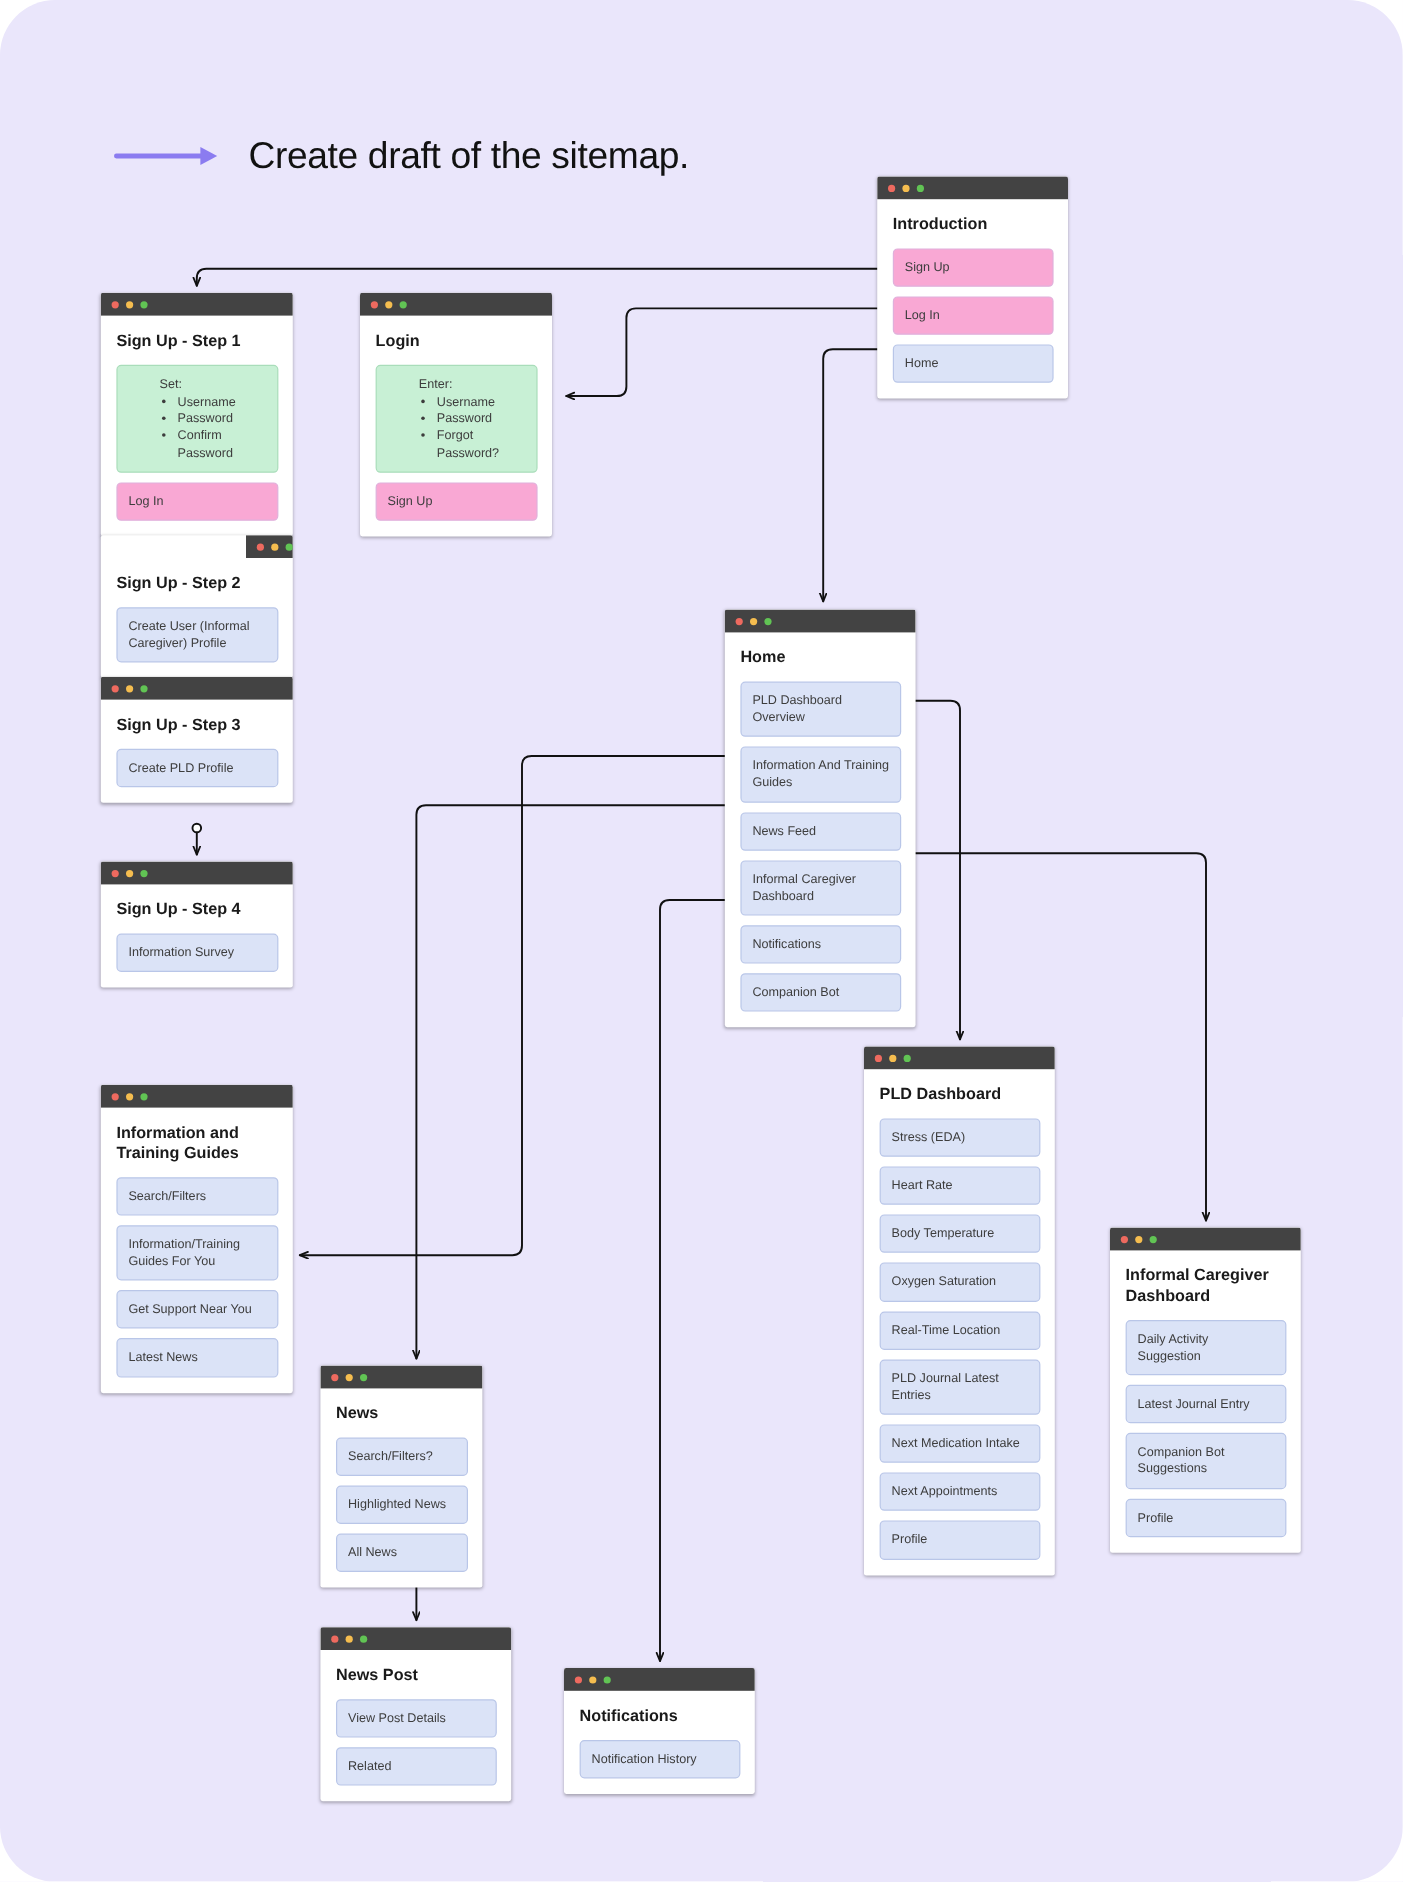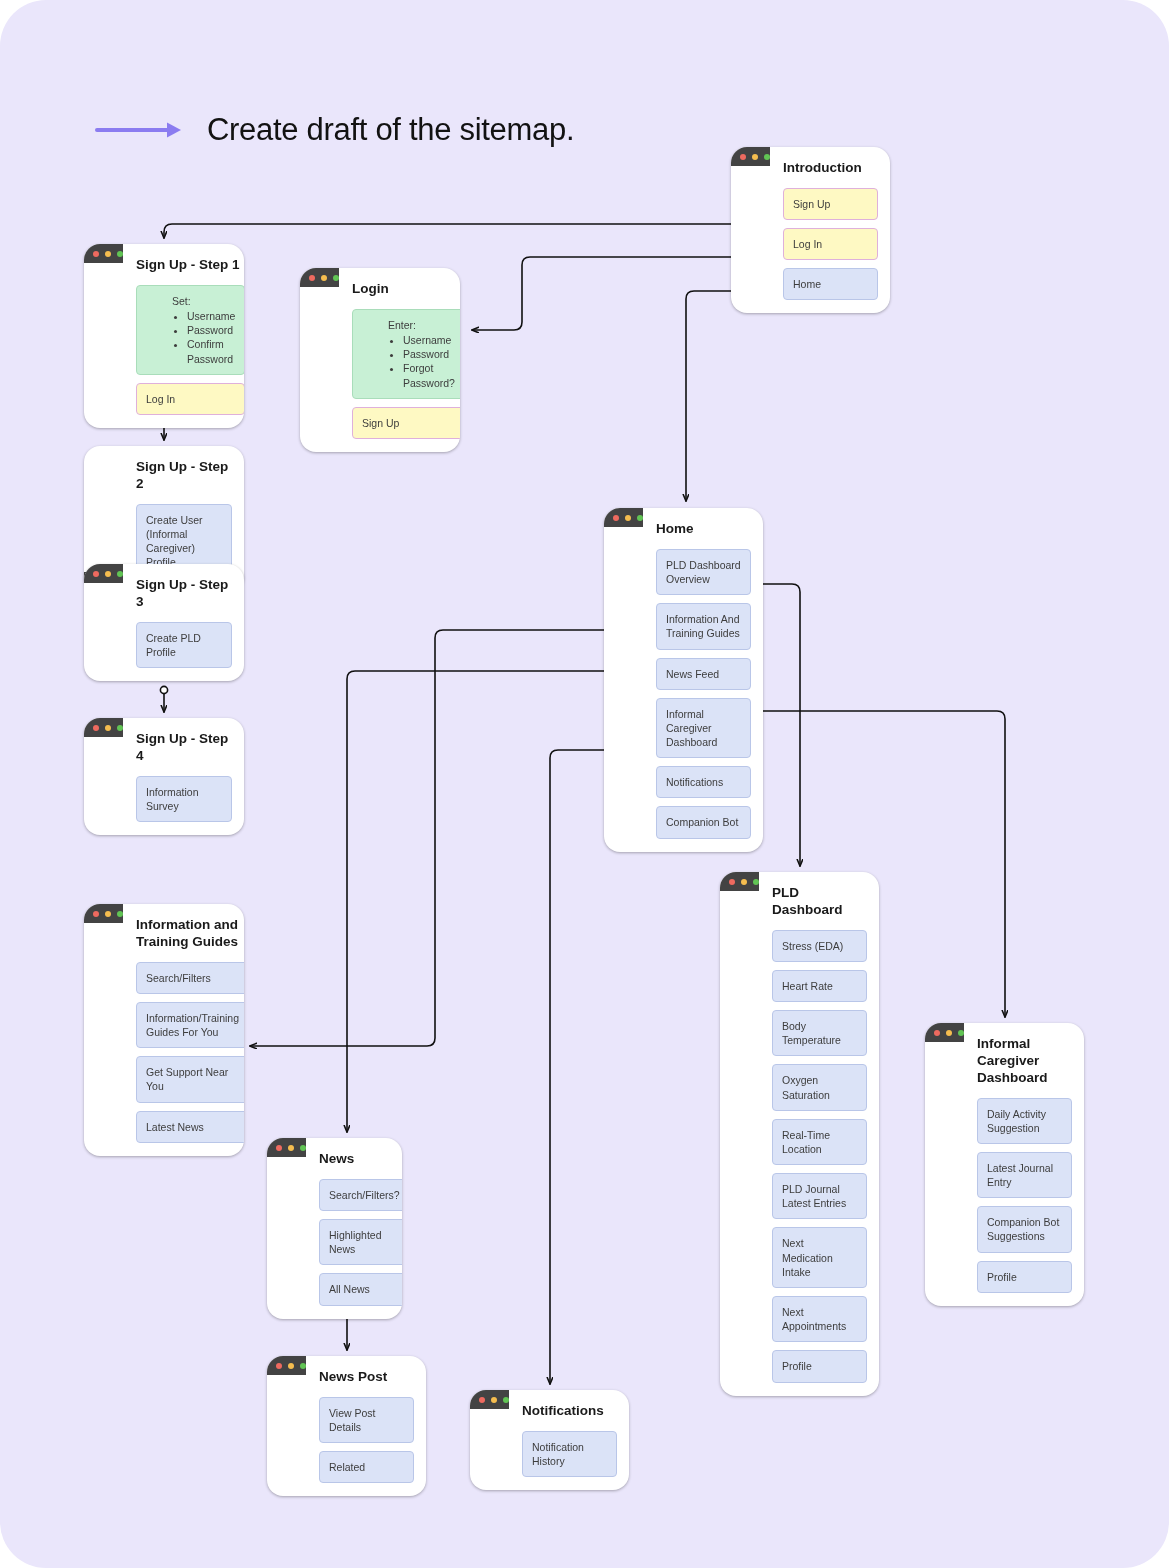--- a/index.html
+++ b/index.html
@@ -41,25 +41,25 @@
     font-size: 31px;
     color: #121212;
     letter-spacing: -0.3px;
     white-space: nowrap;
   }
 
   
   .win {
     position: absolute;
     background: #ffffff;
-    border-radius: 16px;
+    border-radius: 2px;
     box-shadow: 0 1px 3px rgba(0,0,0,0.30);
     overflow: hidden;
     display: flex;
-    flex-direction: row;
+    flex-direction: column;
   }
   .titlebar {
     height: 19px;
     background: #434343;
     display: flex;
     align-items: center;
     padding-left: 9px;
     gap: 6px;
     flex: 0 0 auto;
   }
@@ -86,34 +86,34 @@
   .item {
     border-radius: 4px;
     font-size: 10.5px;
     line-height: 1.35;
     color: #3d3d3d;
     padding: 8px 9px;
     border: 1px solid rgba(0,0,0,0.12);
     box-sizing: border-box;
   }
   .item.blue  { background: #dbe3f7; border-color: #b9c6e8; }
-  .item.pink  { background: #fef9c3; border-color: #dfb0db; }
+  .item.pink  { background: #f9a8d4; border-color: #dfb0db; }
   .item.green { background: #c8f0d5; border-color: #a9ddba; padding-left: 35px; }
 
   .item.green .lead { margin: 0 0 1px 0; }
   .item.green ul {
     margin: 0;
     padding-left: 15px;
   }
   .item.green li { margin: 0; }
 
   
   #win-introduction      { left: 731px; top: 147px;  width: 159px; }
   #win-signup1           { left: 84px;  top: 244px;  width: 160px; }
-  #win-login             { left: 300px; top: 244px;  width: 160px; margin-top: 24px; }
+  #win-login             { left: 300px; top: 244px;  width: 160px; }
   #win-signup2           { left: 84px;  top: 446px;  width: 160px; align-items: flex-end; }
   #win-signup3           { left: 84px;  top: 564px;  width: 160px; }
   #win-signup4           { left: 84px;  top: 718px;  width: 160px; }
   #win-home              { left: 604px; top: 508px;  width: 159px; }
   #win-plddashboard      { left: 720px; top: 872px;  width: 159px; }
   #win-caregiverdash     { left: 925px; top: 1023px; width: 159px; }
   #win-infoguides        { left: 84px;  top: 904px;  width: 160px; }
   #win-news              { left: 267px; top: 1138px; width: 135px; }
   #win-newspost          { left: 267px; top: 1356px; width: 159px; }
   #win-notifications     { left: 470px; top: 1390px; width: 159px; }

